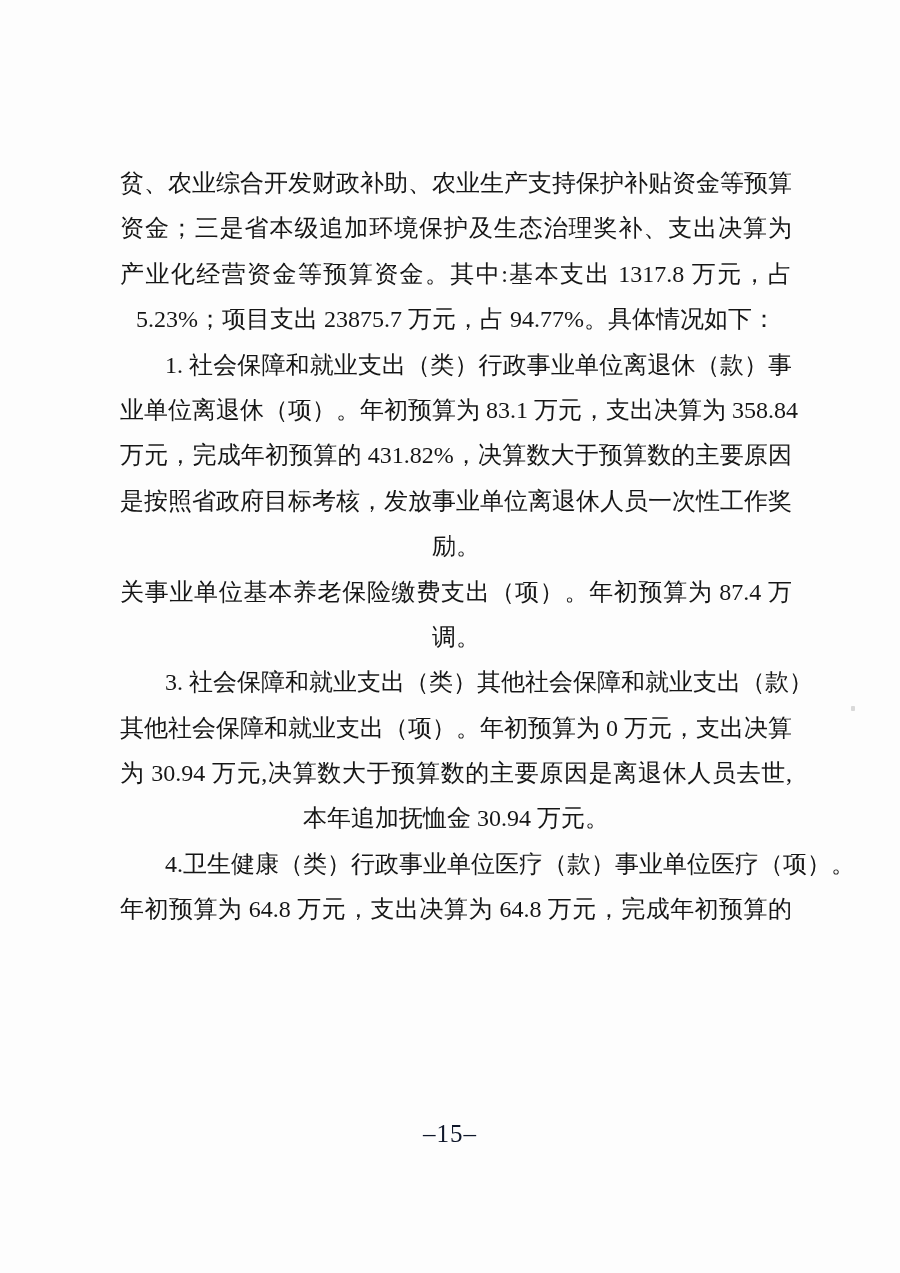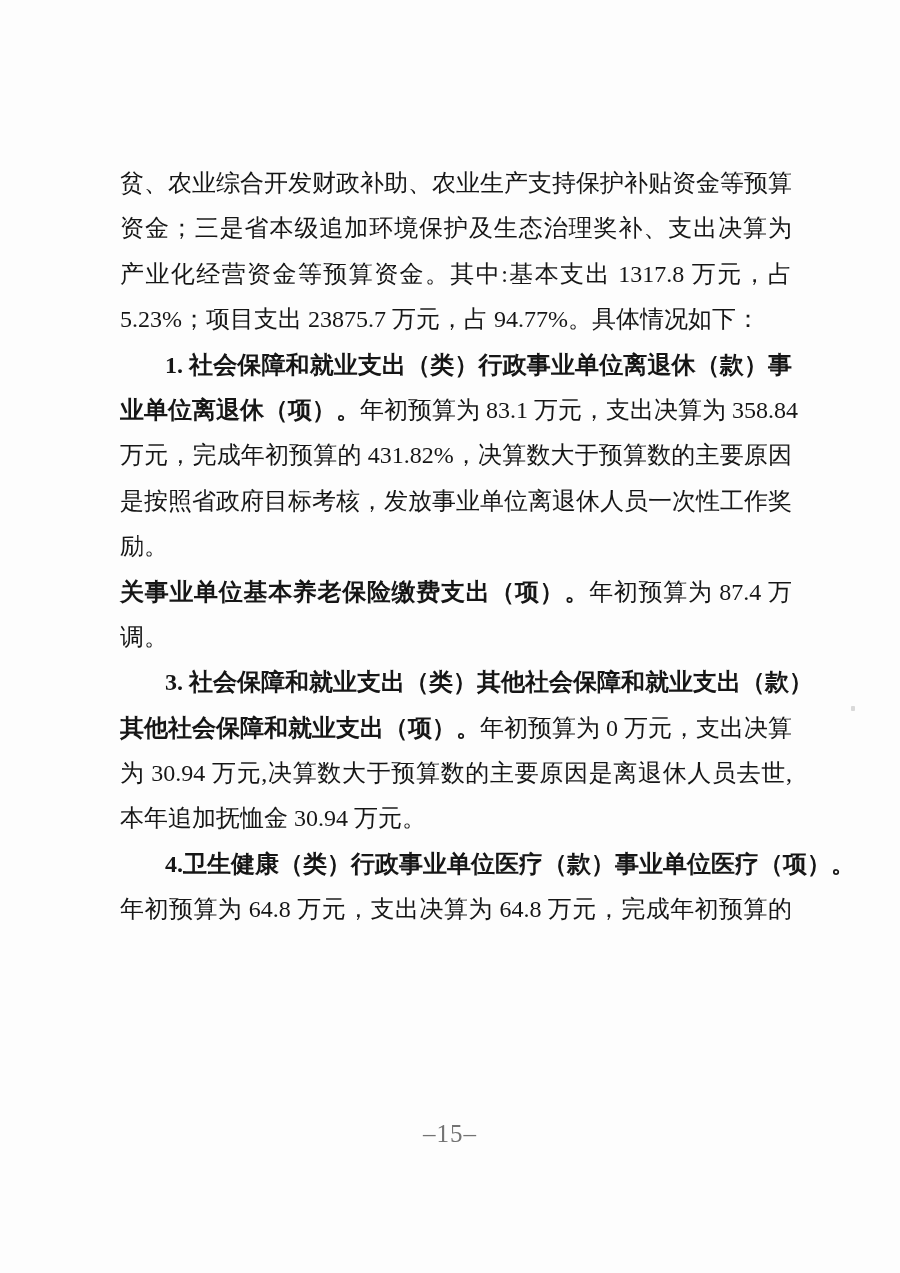--- a/index.html
+++ b/index.html
@@ -24,42 +24,42 @@
     position: absolute;
     left: 120px;
     top: 161px;
     width: 672px;
   }
   .line {
     font-size: 24px;
     line-height: 45.4px;
     height: 45.4px;
     white-space: nowrap;
-    text-align: left;
+    text-align: center;
   }
   .line.fill {
     text-align: justify;
     text-align-last: justify;
     text-justify: inter-character;
   }
   .line.indent {
     text-indent: 45px;
   }
   .line .bold {
-    font-weight: 700;
+    font-weight: 400;
   }
   .footer {
     position: absolute;
     left: 0;
     width: 900px;
     top: 1120px;
     text-align: center;
     font-size: 25px;
     letter-spacing: 1px;
-    color: #737373;
+    color: #0f172a;
   }
   .artifact {
     position: absolute;
     left: 851px;
     top: 706px;
     width: 4px;
     height: 5px;
     background: #c9c9c9;
     border-radius: 1px;
     opacity: 0.7;

